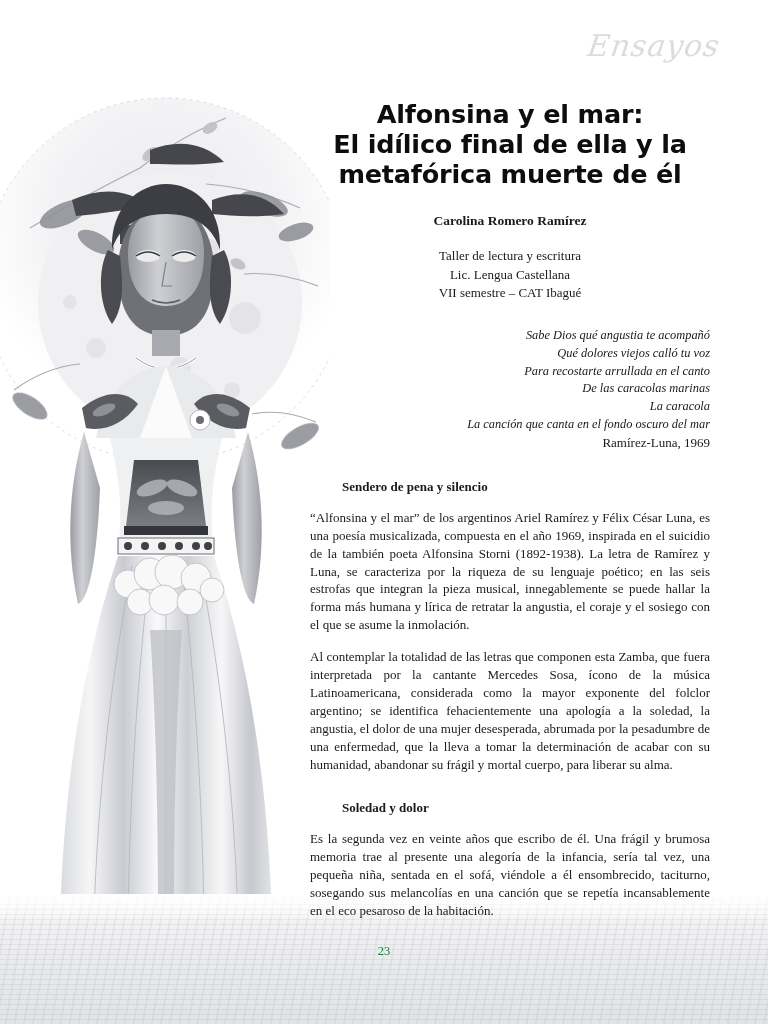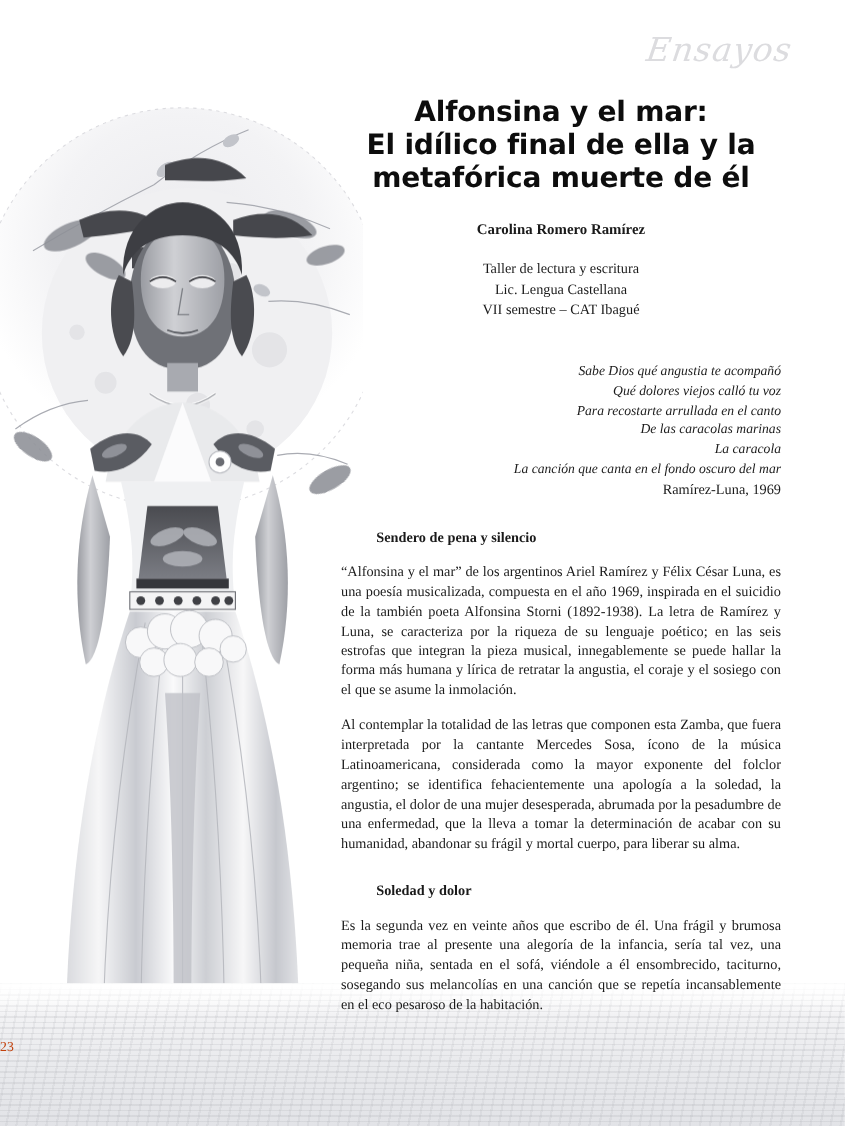--- a/index.html
+++ b/index.html
@@ -62,21 +62,21 @@
   .sea::after{
     content:"";
     position:absolute; left:0; top:0; width:100%; height:28px;
     background: linear-gradient(to bottom, #ffffff, rgba(255,255,255,0));
   }
 
   
   .column {
     position: absolute;
     left: 310px;
-    top: 0;
+    top: 12px;
     width: 400px;
   }
 
   .title {
     margin: 88px 0 0 0;
     text-align: center;
     font-family: "DejaVu Sans", sans-serif;
     font-weight: bold;
     font-size: 25.5px;
     line-height: 1.17;
@@ -94,21 +94,21 @@
 
   .affiliation {
     margin-top: 18px;
     text-align: center;
     font-size: 13px;
     line-height: 1.42;
   }
   .affiliation div { white-space: nowrap; }
 
   .epigraph {
-    margin-top: 38px;
+    margin-top: 24px;
     text-align: right;
     font-style: italic;
     font-size: 12.4px;
     line-height: 1.44;
   }
   .epigraph .source {
     font-style: normal;
     font-size: 13px;
   }
 
@@ -126,23 +126,23 @@
     font-size: 13px;
     line-height: 1.38;
     hyphens: manual;
   }
 
   .folio {
     position: absolute;
     left: 0;
     top: 944px;
     width: 768px;
-    text-align: left;
+    text-align: center;
     font-size: 12.5px;
-    color: #c2410c;
+    color: #15803d;
   }
 </style>
 </head>
 <body>
 
 <div class="page">
 
   <div class="running-head">Ensayos</div>
 
   <div class="illustration">

